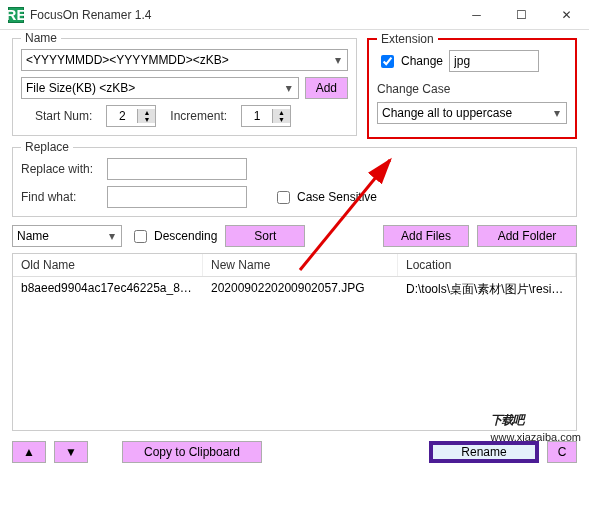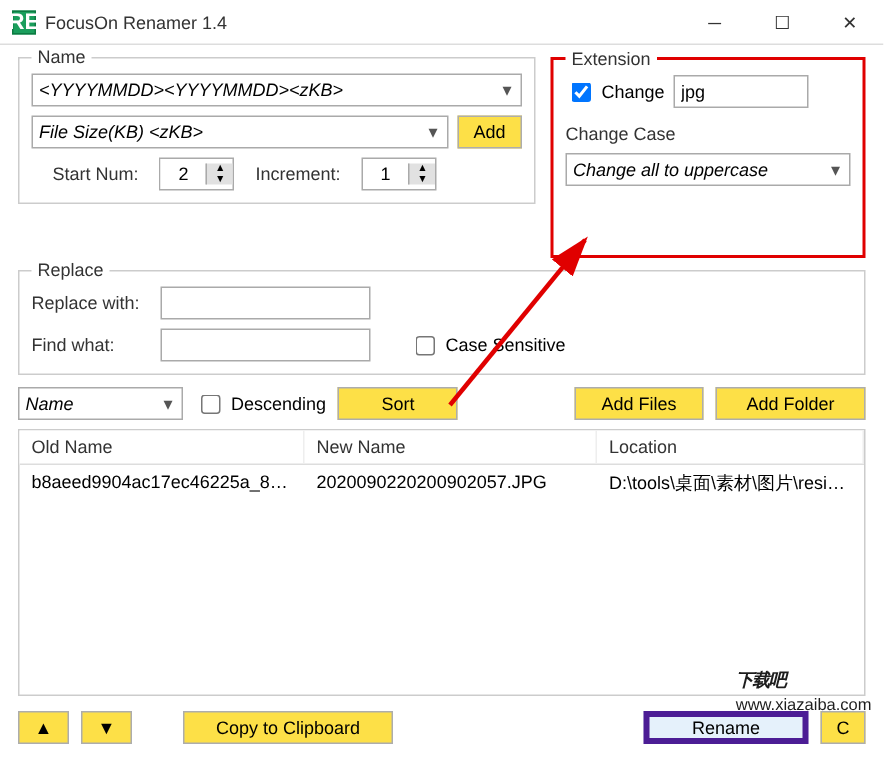--- a/index.html
+++ b/index.html
@@ -12,23 +12,23 @@
 .columns { display: flex; gap: 10px; }
 .col-left { flex: 1; }
 .col-right { width: 210px; }
 .group { border: 1px solid #ccc; padding: 10px 8px 8px; margin-bottom: 8px; position: relative; }
 .group-title { position: absolute; top: -8px; left: 8px; background: #fff; padding: 0 4px; color: #333; }
 .highlight { border: 2px solid #e00000; }
 .row { display: flex; align-items: center; gap: 6px; margin-bottom: 6px; }
 .row:last-child { margin-bottom: 0; }
 input[type="text"], select { height: 22px; border: 1px solid #aaa; padding: 0 4px; background: #fff; }
 .combo { display: flex; align-items: center; border: 1px solid #aaa; height: 22px; background: #fff; }
-.combo-text { flex: 1; padding: 0 4px; overflow: hidden; white-space: nowrap; font-style: italic; }
+.combo-text { flex: 1; padding: 0 4px; overflow: hidden; white-space: nowrap; }
 .combo-arrow { width: 18px; display: flex; align-items: center; justify-content: center; color: #555; }
-.btn { height: 22px; border: 1px solid #adadad; background: #fde047; padding: 0 10px; display: flex; align-items: center; justify-content: center; cursor: default; }
+.btn { height: 22px; border: 1px solid #adadad; background: #f0abfc; padding: 0 10px; display: flex; align-items: center; justify-content: center; cursor: default; }
 .btn.primary { border: 4px solid #4c1d95; background: #e5f1fb; }
 .lbl { color: #333; }
 .spin { display: flex; align-items: center; border: 1px solid #aaa; height: 22px; width: 50px; }
 .spin input { border: none; width: 30px; height: 20px; text-align: center; }
 .spin-btns { display: flex; flex-direction: column; flex: 1; }
 .spin-btns div { flex: 1; display: flex; align-items: center; justify-content: center; font-size: 7px; background: #e1e1e1; border-left: 1px solid #aaa; }
 .chk { display: flex; align-items: center; gap: 4px; }
 .ext-input { border: 1px solid #0078d7; width: 90px; }
 .middle-row { display: flex; gap: 8px; margin: 6px 0; align-items: center; }
 .table-wrap { border: 1px solid #ccc; height: 178px; margin-top: 4px; }
@@ -86,21 +86,21 @@
             <input type="text" value="1" style="">
             <div class="spin-btns">
                 <div>▲</div>
                 <div>▼</div>
               </div>
           </div>
         </div>
       </div>
     </div>
     <div class="col-right">
-      <div class="group highlight" style="height:134px;">
+      <div class="group highlight" style="height:101px;">
         <div class="group-title">Extension</div>
         <div class="row">
           <label class="chk">
             <input type="checkbox" checked="" style="">
             <span>Change</span>
           </label>
           <input type="text" class="ext-input" value="jpg" style="">
         </div>
         <div style="margin-top:10px;">
           <div class="lbl" style="margin-bottom:6px;">Change Case</div>

